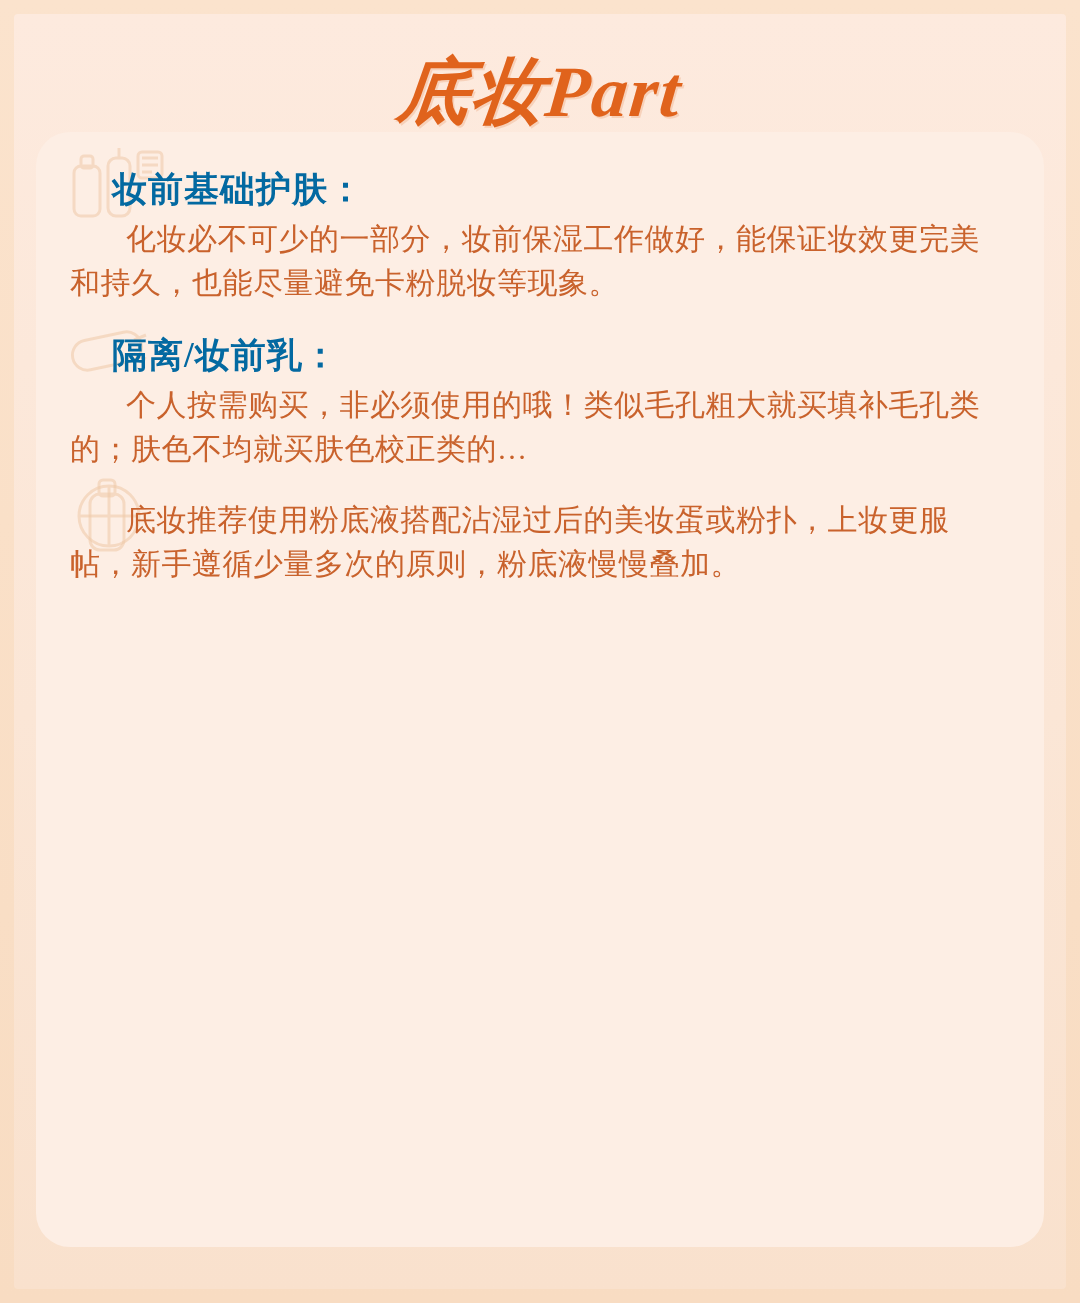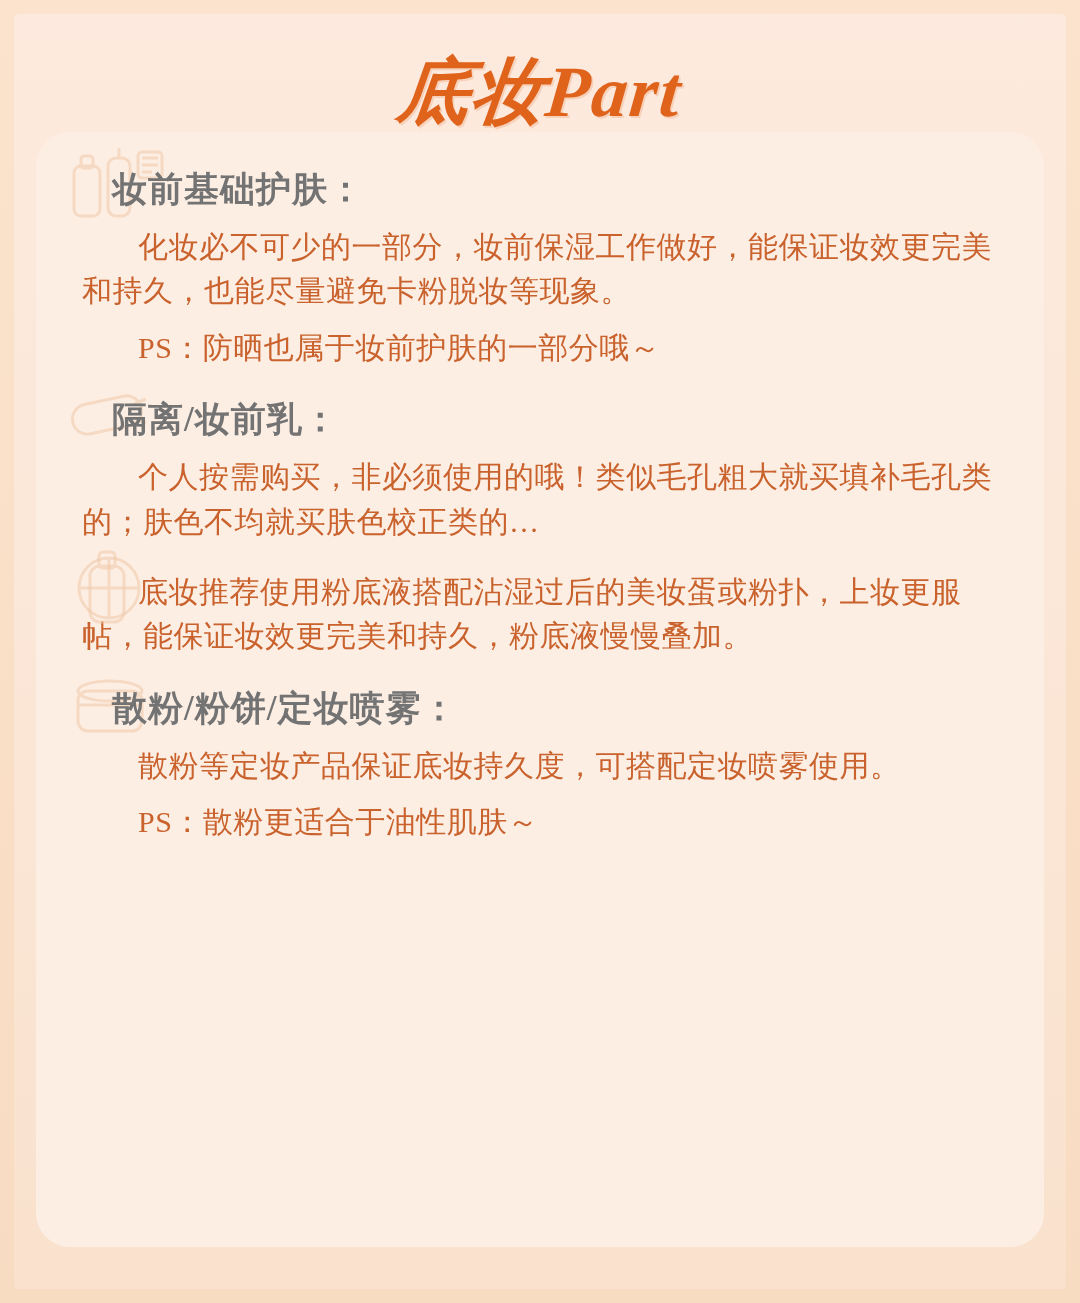--- a/index.html
+++ b/index.html
@@ -72,30 +72,30 @@
   .sec-head {
     position: relative;
     display: block;
     margin: 0 0 4px 0;
     padding-left: 42px;
   }
   .sec-title {
     font-family: "Liberation Serif", serif;
     font-weight: bold;
     font-size: 35px;
-    color: #737373;
+    color: #0369a1;
     letter-spacing: 1px;
   }
 
   .para {
     font-family: "Liberation Serif", serif;
     font-size: 30px;
     line-height: 1.48;
     color: #c9622c;
-    margin: 12px;
+    margin: 0;
     text-indent: 56px;
     letter-spacing: 0.5px;
   }
   .para + .para { margin-top: 2px; }
 
   .icon-slot {
     position: absolute;
     left: -6px;
     top: -30px;
     width: 110px;
@@ -122,21 +122,20 @@
           <rect x="44" y="22" width="22" height="58" rx="8"></rect>
           <path d="M55 22 v-10"></path>
           <rect x="74" y="16" width="24" height="26" rx="4"></rect>
           <path d="M78 22 h16 M78 29 h16 M78 36 h10"></path>
         </svg>
       </span>
       <div class="sec-head">
         <span class="sec-title">妆前基础护肤：</span>
       </div>
       <p class="para">化妆必不可少的一部分，妆前保湿工作做好，能保证妆效更完美和持久，也能尽量避免卡粉脱妆等现象。</p>
-      <p class="para">PS：防晒也属于妆前护肤的一部分哦～</p>
     </div>
 
     <div class="section">
       <span class="icon-slot">
         <svg width="110" height="96" viewBox="0 0 110 96" fill="none" stroke="#efc9a8" stroke-width="3">
           <rect x="8" y="34" width="70" height="30" rx="15" transform="rotate(-12 43 49)"></rect>
           <path d="M70 38 l12 -5 M70 52 l12 5"></path>
         </svg>
       </span>
       <div class="sec-head">
@@ -154,32 +153,18 @@
       </span>
     </div>
 
     <div class="section">
       <span class="icon-slot">
         <svg width="110" height="96" viewBox="0 0 110 96" fill="none" stroke="#efc9a8" stroke-width="3">
           <rect x="26" y="26" width="34" height="56" rx="10"></rect>
           <rect x="35" y="12" width="16" height="16" rx="4"></rect>
         </svg>
       </span>
-      <p class="para">底妆推荐使用粉底液搭配沾湿过后的美妆蛋或粉扑，上妆更服帖，能保证妆效更完美和持久，粉底液慢慢叠加。</p>
+      <p class="para">底妆推荐使用粉底液搭配沾湿过后的美妆蛋或粉扑，上妆更服帖，新手遵循少量多次的原则，粉底液慢慢叠加。</p>
     </div>
 
-    <div class="section">
-      <span class="icon-slot">
-        <svg width="110" height="96" viewBox="0 0 110 96" fill="none" stroke="#efc9a8" stroke-width="3">
-          <rect x="14" y="36" width="64" height="40" rx="10"></rect>
-          <path d="M14 50 h64"></path>
-          <ellipse cx="46" cy="36" rx="32" ry="10"></ellipse>
-        </svg>
-      </span>
-      <div class="sec-head">
-        <span class="sec-title">散粉/粉饼/定妆喷雾：</span>
-      </div>
-      <p class="para">散粉等定妆产品保证底妆持久度，可搭配定妆喷雾使用。</p>
-      <p class="para">PS：散粉更适合于油性肌肤～</p>
-    </div>
 
   </div>
 </div>
 
 </body></html>

